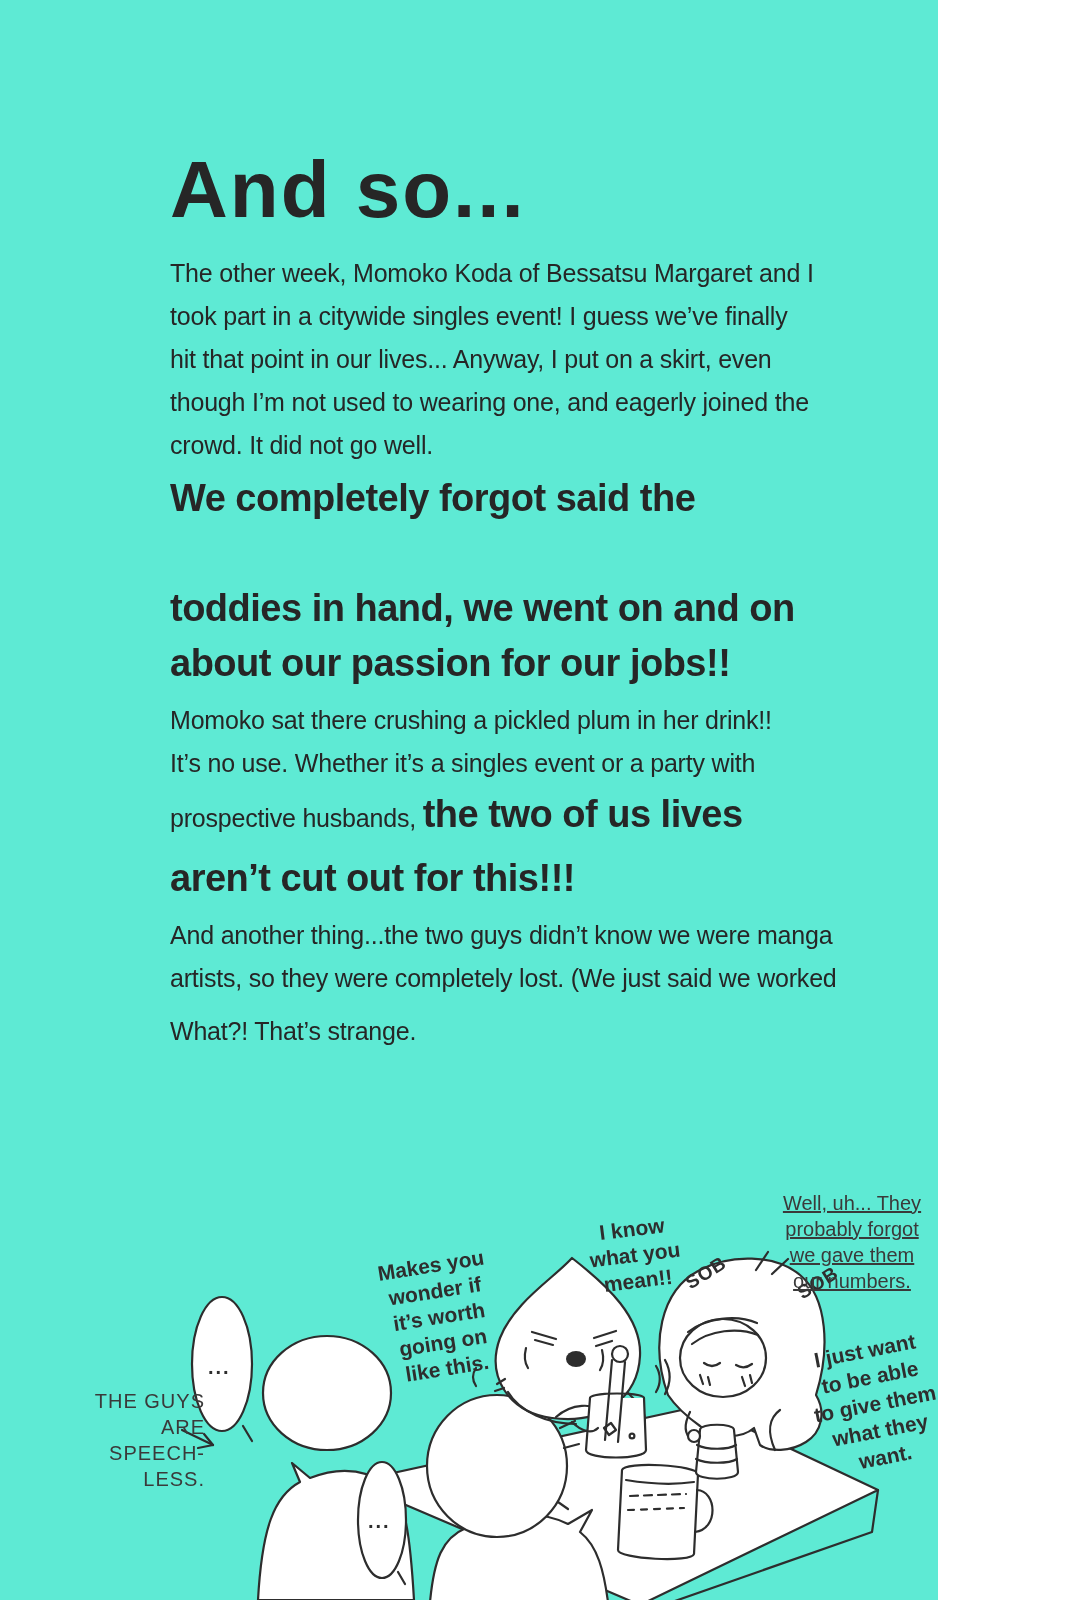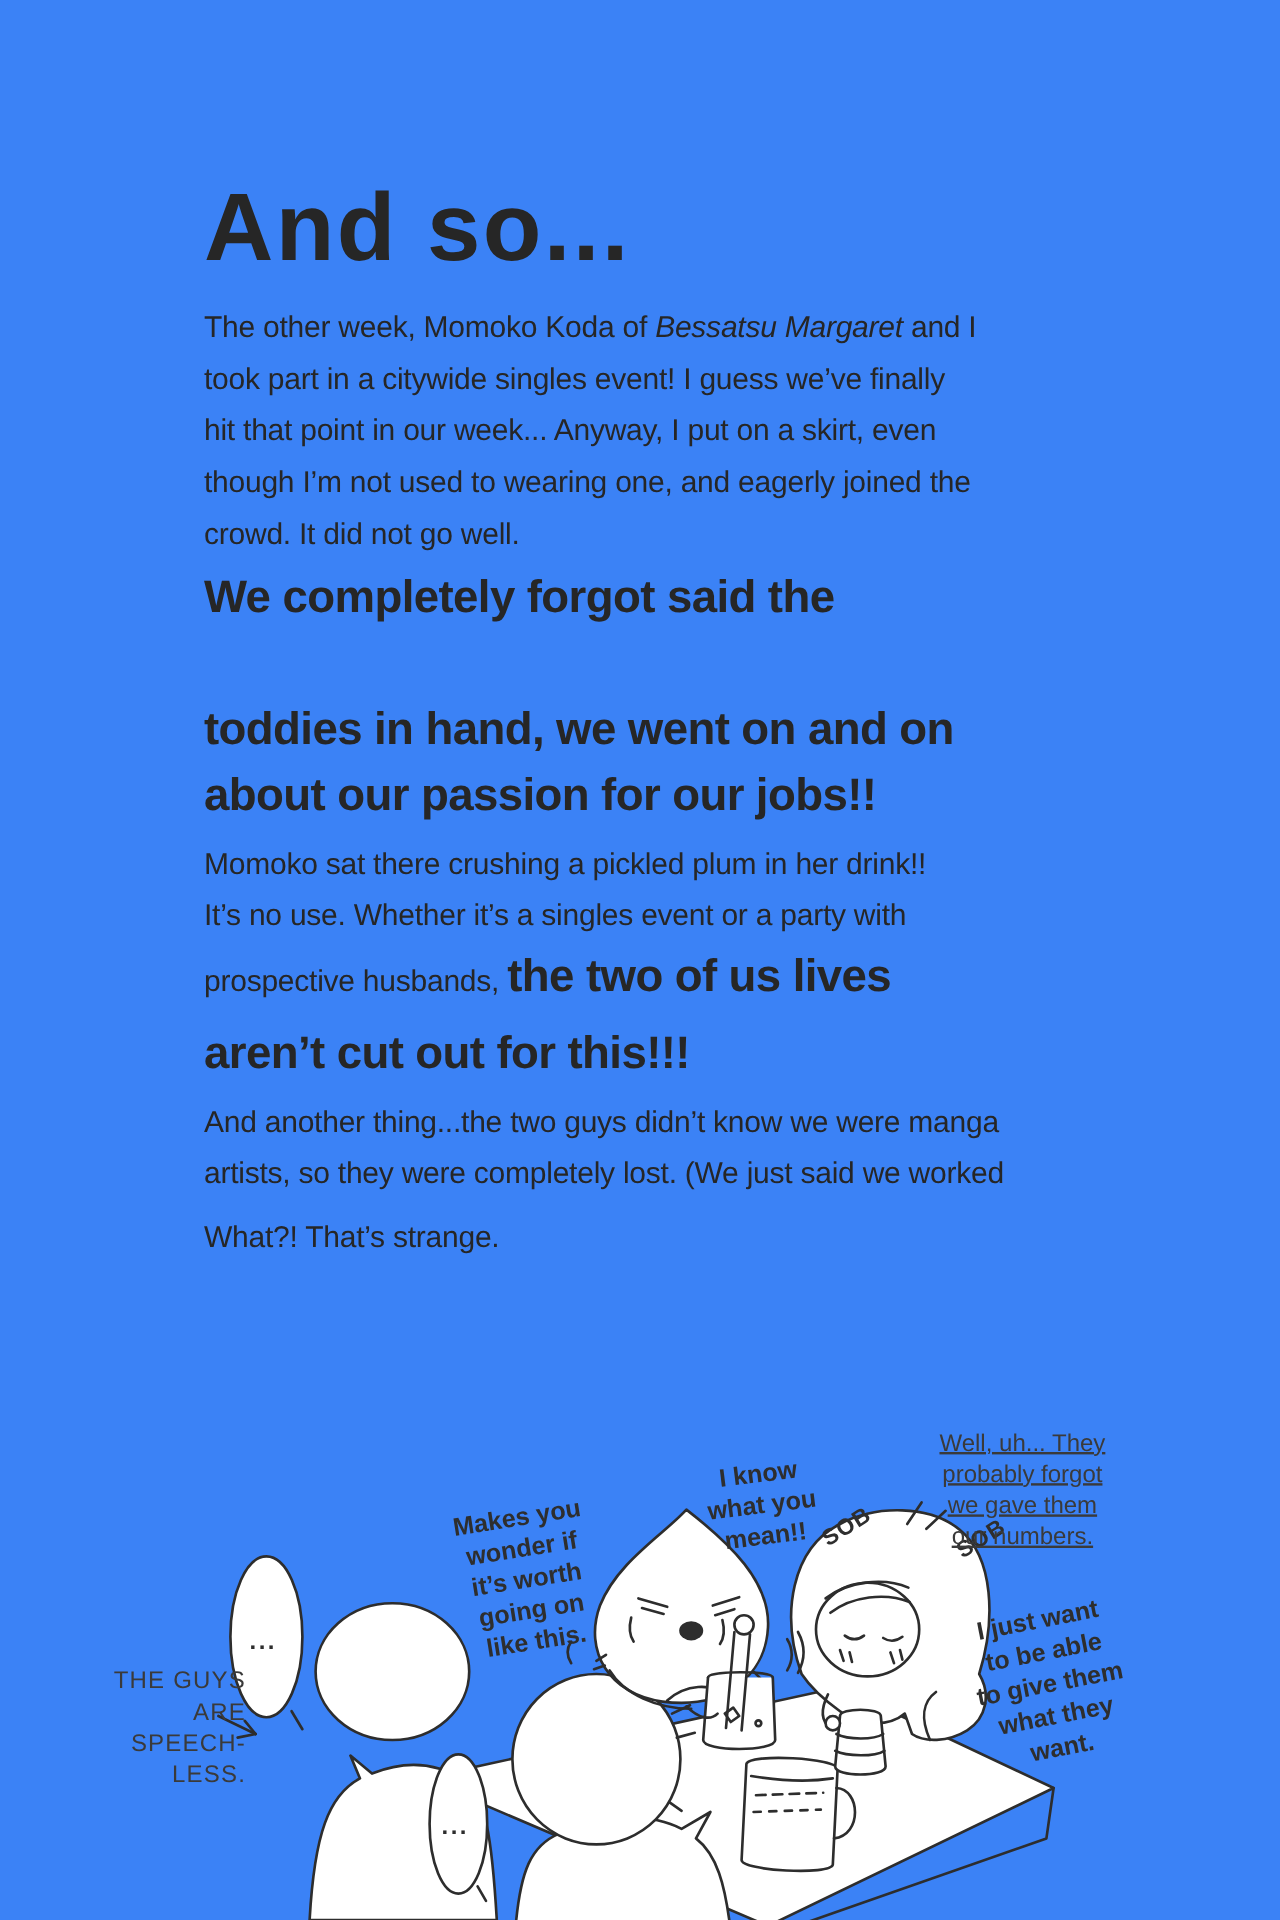--- a/index.html
+++ b/index.html
@@ -1,60 +1,60 @@
 <!DOCTYPE html>
 <html><head>
 <meta charset="utf-8">
 <style>
   html,body{margin:0;padding:0;background:#ffffff;}
   .page{
     position:relative;
-    width:1067px;height:1600px;
-    background:#3b82f6;
+    width:938px;height:1600px;
+    background:#5eead4;
     overflow:hidden;
     font-family:"Liberation Sans", sans-serif;
     color:#262626;
   }
   .textcol{
     position:absolute;left:170px;top:150px;width:880px;
     white-space:nowrap;
   }
   .title{
     font-size:80px;font-weight:700;line-height:1;
     letter-spacing:2px;margin:0 0 22px 0;
   }
   .para{margin:0;}
   .norm{font-size:25px;line-height:43px;letter-spacing:-0.2px;}
   .bigblock{font-size:38px;font-weight:700;line-height:55px;letter-spacing:-0.5px;margin:0;}
   .mixed{line-height:58px;margin:0;}
   .mixed .nseg{font-size:25px;letter-spacing:-0.2px;}
   .mixed .bseg{font-size:38px;font-weight:700;letter-spacing:-0.5px;}
   .mt4{margin-top:4px;} .mt8{margin-top:8px;} .mt10{margin-top:10px;}
-  .ital{font-style:italic;}
+  .ital{}
   .scene{position:absolute;left:0;top:1160px;width:1067px;height:440px;}
   .scene svg{position:absolute;left:0;top:0;}
   .label{
     position:absolute;white-space:pre-line;text-align:center;
     font-weight:700;font-size:21px;line-height:26px;color:#2e2e2e;
   }
   .label.light{font-weight:400;color:#3a3a3a;font-size:20px;}
   .sob{position:absolute;font-weight:700;font-size:19px;color:#2e2e2e;letter-spacing:1px;}
 </style>
 </head>
 <body>
 
 <div class="page">
 
   <div class="textcol">
     <h1 class="title">And so...</h1>
 
     <p class="para norm">
       <span>The other week, Momoko Koda of </span><span class="ital">Bessatsu Margaret</span><span> and I</span><br>
       <span>took part in a citywide singles event! I guess we’ve finally</span><br>
-      <span>hit that point in our week... Anyway, I put on a skirt, even</span><br>
+      <span>hit that point in our lives... Anyway, I put on a skirt, even</span><br>
       <span>though I’m not used to wearing one, and eagerly joined the</span><br>
       <span>crowd. It did not go well.</span>
     </p>
 
     <p class="bigblock mt4">
       <span>We completely forgot said the</span><br>
       <br>
       <span>toddies in hand, we went on and on</span><br>
       <span>about our passion for our jobs!!</span>
     </p>

